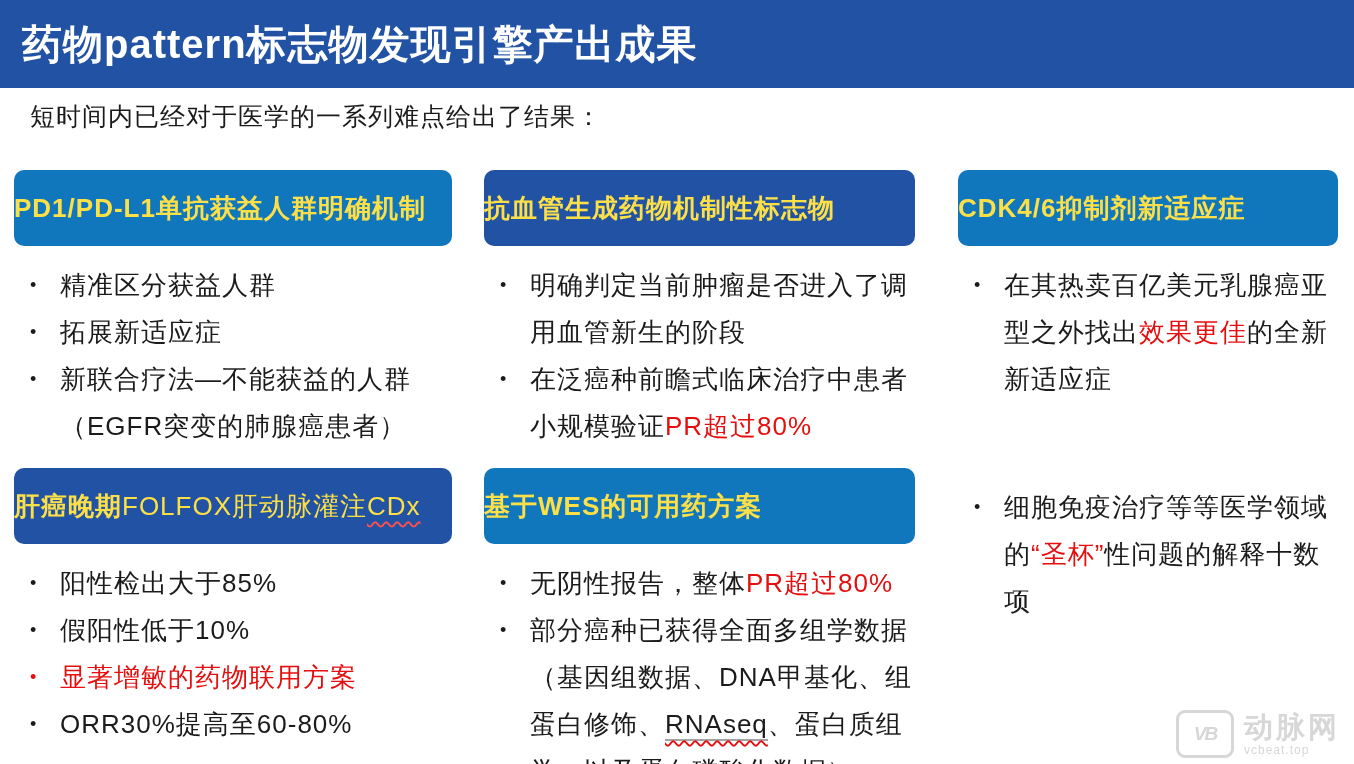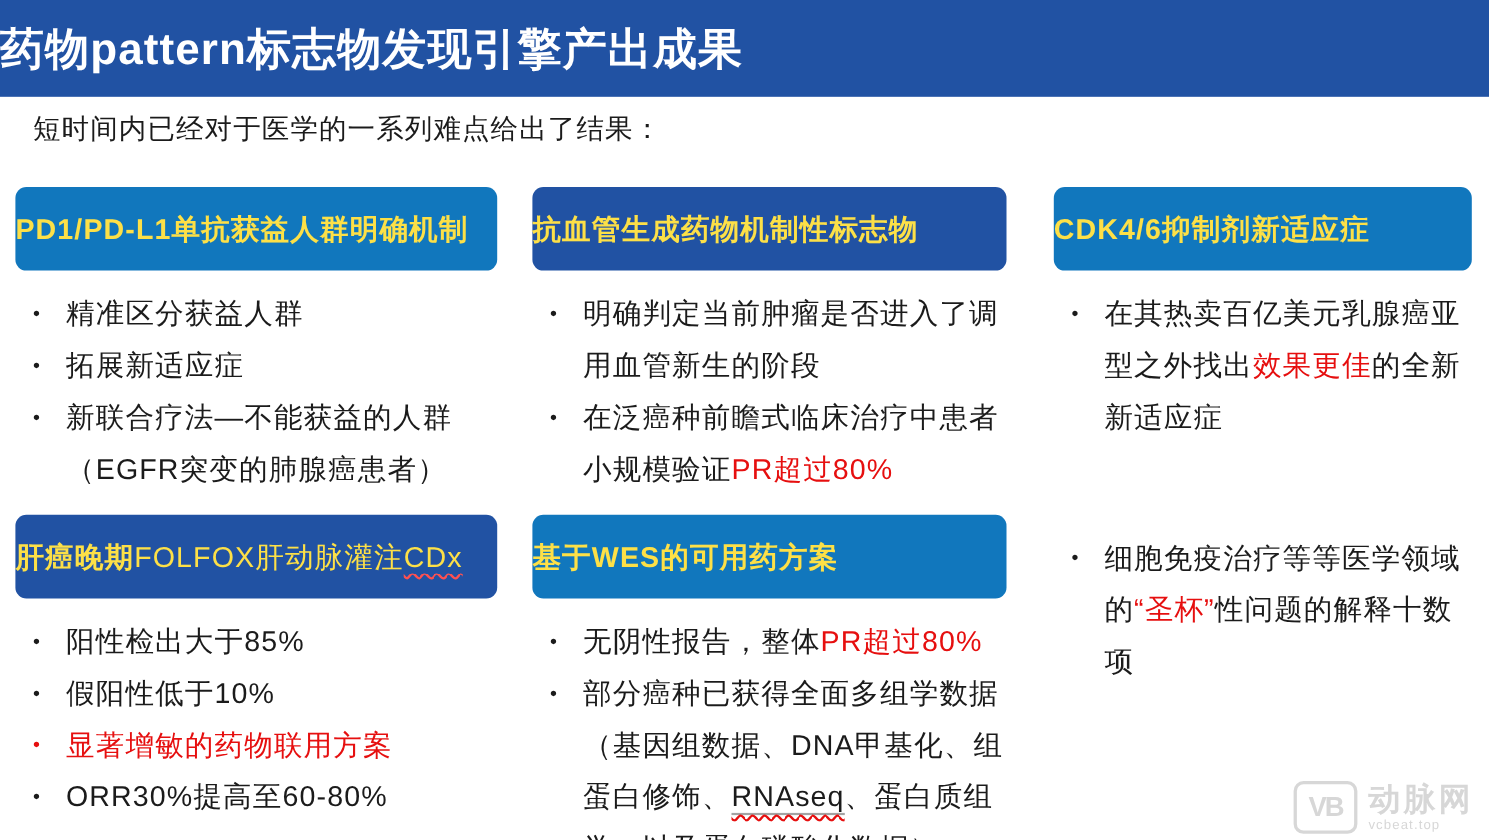--- a/index.html
+++ b/index.html
@@ -3,21 +3,21 @@
 <meta charset="utf-8">
 <style>
   html,body{margin:0;padding:0;background:#fff;}
   .page{
     position:relative;width:1354px;height:764px;background:#fff;overflow:hidden;
     font-family:"Liberation Sans","DejaVu Sans",sans-serif;color:var(--text,#1b1b1b);
   }
   
   .topbar{
     position:absolute;left:0;top:0;width:1354px;height:88px;
-    background:var(--topbar,#2152a3);display:flex;align-items:center;box-sizing:border-box;
+    background:var(--topbar,#2152a3);display:flex;align-items:center;box-sizing:border-box;padding-left:22px;
   }
   .title{margin:0;color:#fff;font-size:40px;font-weight:700;letter-spacing:1px;}
   .subtitle{
     position:absolute;left:30px;top:100px;margin:0;font-size:25px;letter-spacing:1px;color:var(--text,#1b1b1b);
   }
   
   .panel{position:absolute;}
   .p1{left:14px; top:170px;width:438px;}
   .p2{left:484px;top:170px;width:431px;}
   .p3{left:958px;top:170px;width:380px;}
@@ -49,21 +49,21 @@
     text-decoration-color:var(--red,#e60f0f);text-decoration-thickness:1.5px;text-underline-offset:7px;
   }
   
   .watermark{
     position:absolute;right:14px;bottom:6px;display:flex;align-items:center;gap:10px;
     color:var(--watermark,#d7d7d7);
   }
   .wm-logo{
     width:52px;height:42px;border:3px solid var(--watermark,#d7d7d7);border-radius:9px;
     display:flex;align-items:center;justify-content:center;
-    font-size:25px;font-weight:700;letter-spacing:-2px;
+    font-size:19px;font-weight:700;font-style:italic;letter-spacing:-2px;
   }
   .wm-col{display:flex;flex-direction:column;line-height:1;}
   .wm-name{font-size:29px;font-weight:700;letter-spacing:3px;}
   .wm-site{font-size:12px;margin-top:2px;letter-spacing:1px;}
 </style>
 </head>
 <body>
 
 <div class="page">
 

